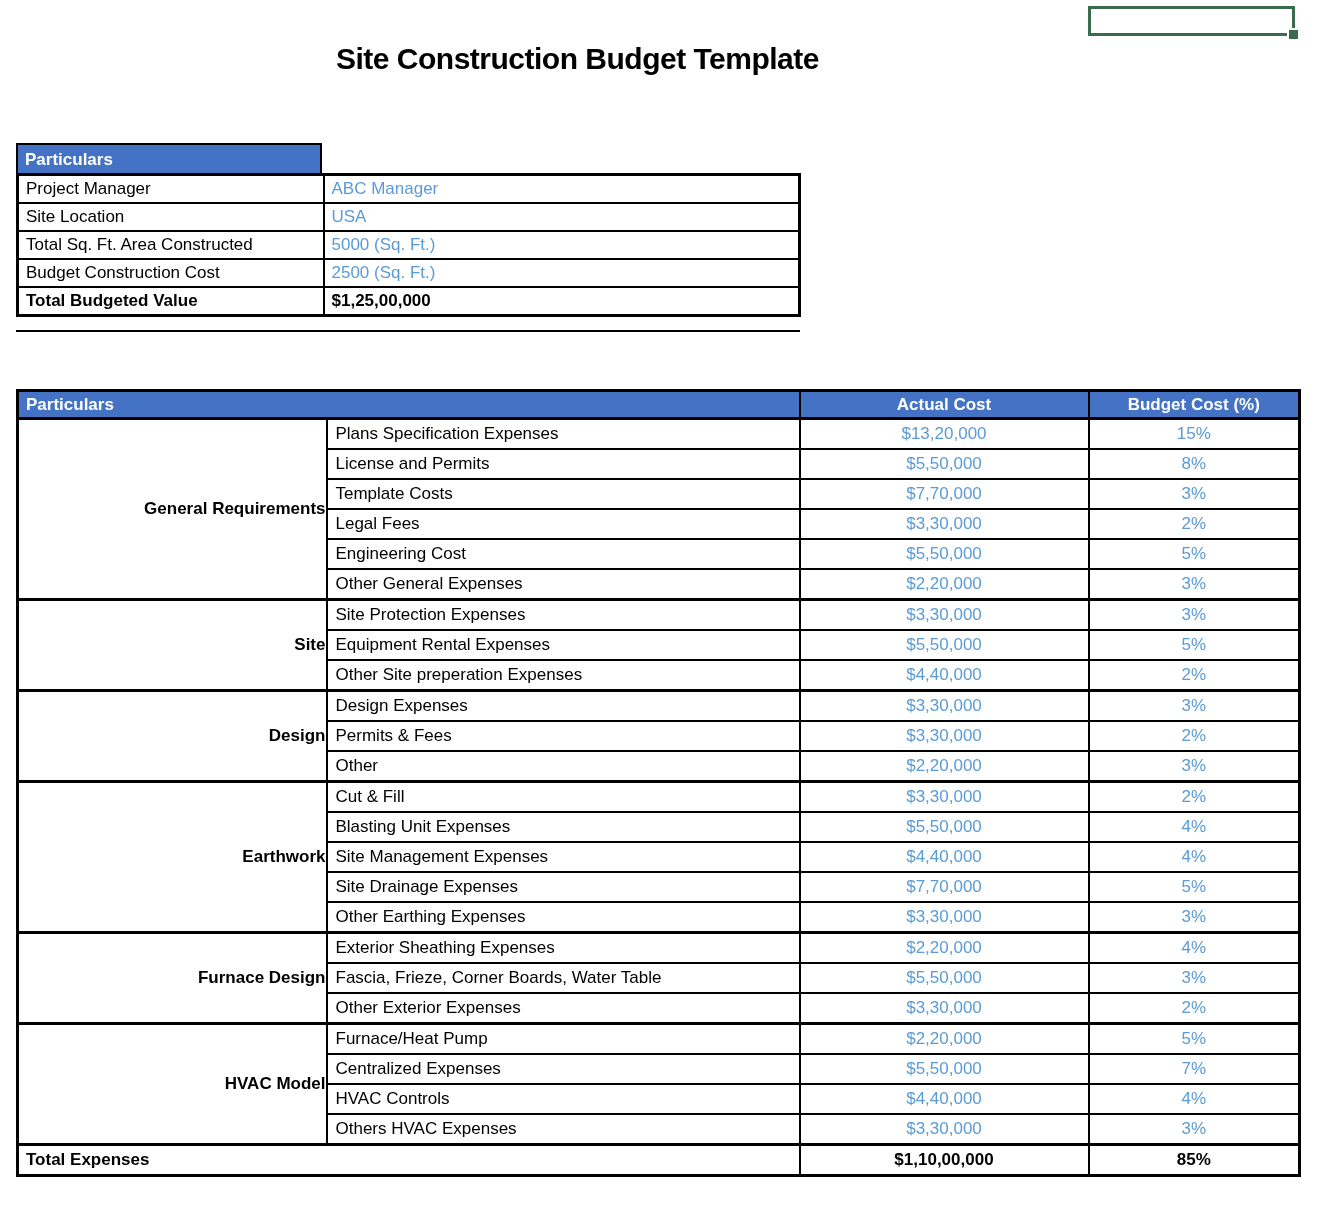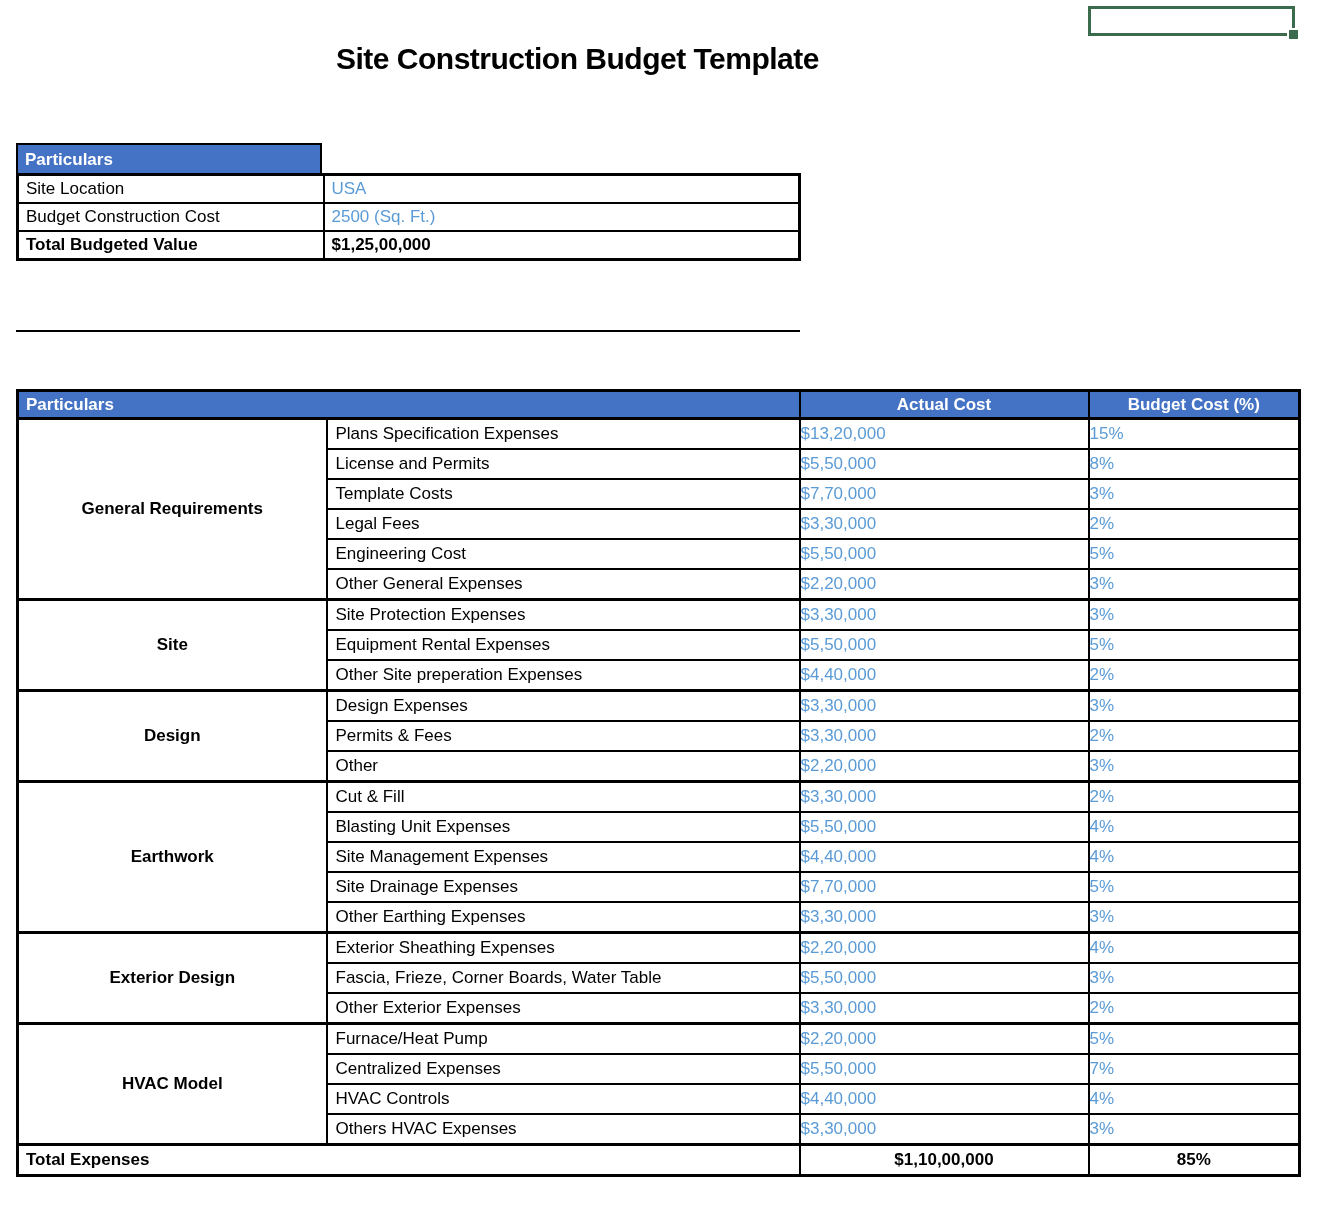--- a/index.html
+++ b/index.html
@@ -53,22 +53,22 @@
   .budget-table th {
     background:#4472C4; color:#fff; font-weight:bold; font-size:17px;
     height:25px; border:2px solid #000; padding:0;
   }
   .budget-table th.left { text-align:left; padding-left:7px; }
   .budget-table td {
     border:2px solid #000; height:28px; font-size:17px;
     padding:0; overflow:hidden; white-space:nowrap;
   }
   .budget-table td.item { text-align:left; padding-left:8px;border-radius:10px; }
-  .budget-table td.num { color:#5B9BD5; text-align:left; }
-  .budget-table td.category { font-weight:bold; text-align:center; vertical-align:middle; }
+  .budget-table td.num { color:#5B9BD5; text-align:center; }
+  .budget-table td.category { font-weight:bold; text-align:right; vertical-align:middle; }
   .budget-table .group-start { border-top:3px solid #000; }
   .budget-table tfoot td { font-weight:bold; border-top:3px solid #000; color:#000;margin-top:44px; }
   .budget-table tfoot td.total-label { text-align:left; padding-left:7px; }
   .budget-table tfoot td.total-num { text-align:center; }
 </style>
 </head>
 <body>
 
 <div class="sheet-title">Site Construction Budget Template</div>
 
@@ -78,22 +78,30 @@
 
 <div class="info-header">Particulars</div>
 
 <table class="info-table">
   <colgroup>
       <col style="width:306px">
       <col style="width:476px">
     </colgroup>
   <tbody>
       <tr>
+        <td>Project Manager</td>
+        <td class="blue-text">ABC Manager</td>
+      </tr>
+      <tr>
         <td>Site Location</td>
         <td class="blue-text">USA</td>
+      </tr>
+      <tr>
+        <td>Total Sq. Ft. Area Constructed</td>
+        <td class="blue-text">5000 (Sq. Ft.)</td>
       </tr>
       <tr>
         <td>Budget Construction Cost</td>
         <td class="blue-text">2500 (Sq. Ft.)</td>
       </tr>
       <tr>
         <td class="bold">Total Budgeted Value</td>
         <td class="bold">$1,25,00,000</td>
       </tr>
     </tbody>
@@ -198,21 +206,21 @@
         <td class="item">Site Drainage Expenses</td>
         <td class="num">$7,70,000</td>
         <td class="num">5%</td>
       </tr>
       <tr>
         <td class="item">Other Earthing Expenses</td>
         <td class="num">$3,30,000</td>
         <td class="num">3%</td>
       </tr>
       <tr>
-        <td class="category group-start" rowspan="3">Exterior Design</td>
+        <td class="category group-start" rowspan="3">Furnace Design</td>
         <td class="item group-start">Exterior Sheathing Expenses</td>
         <td class="num group-start">$2,20,000</td>
         <td class="num group-start">4%</td>
       </tr>
       <tr>
         <td class="item">Fascia, Frieze, Corner Boards, Water Table</td>
         <td class="num">$5,50,000</td>
         <td class="num">3%</td>
       </tr>
       <tr>

